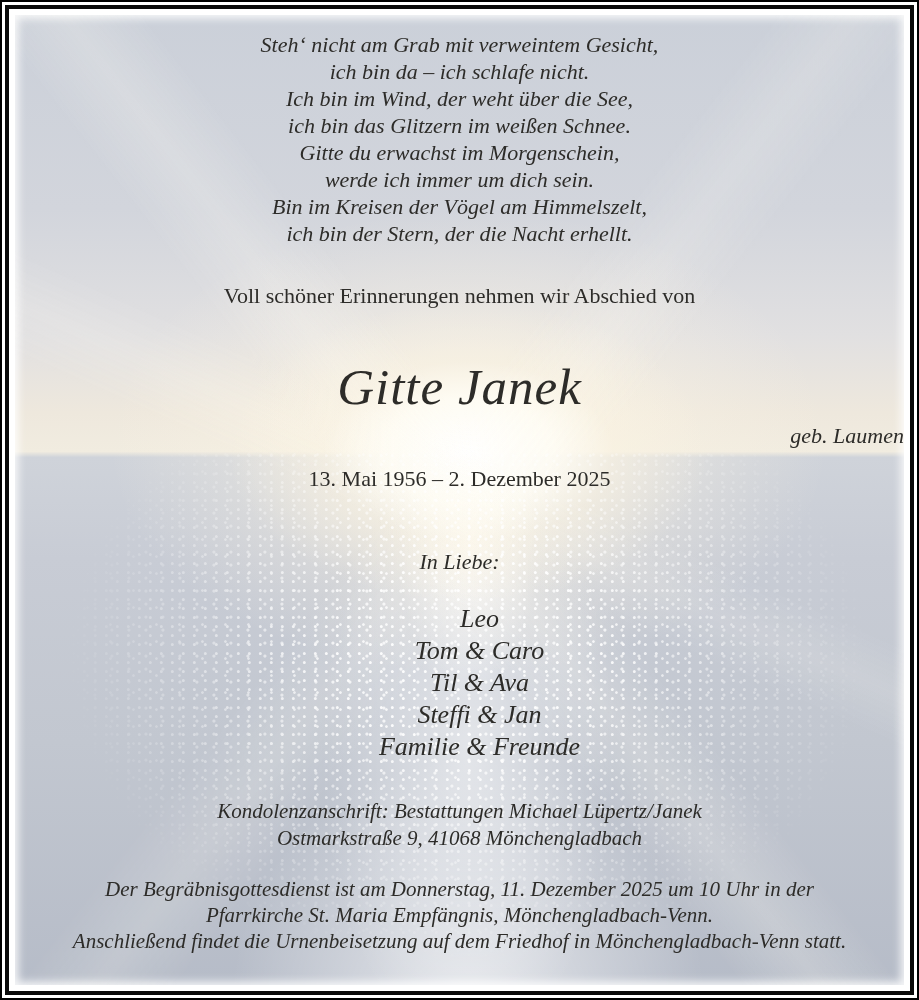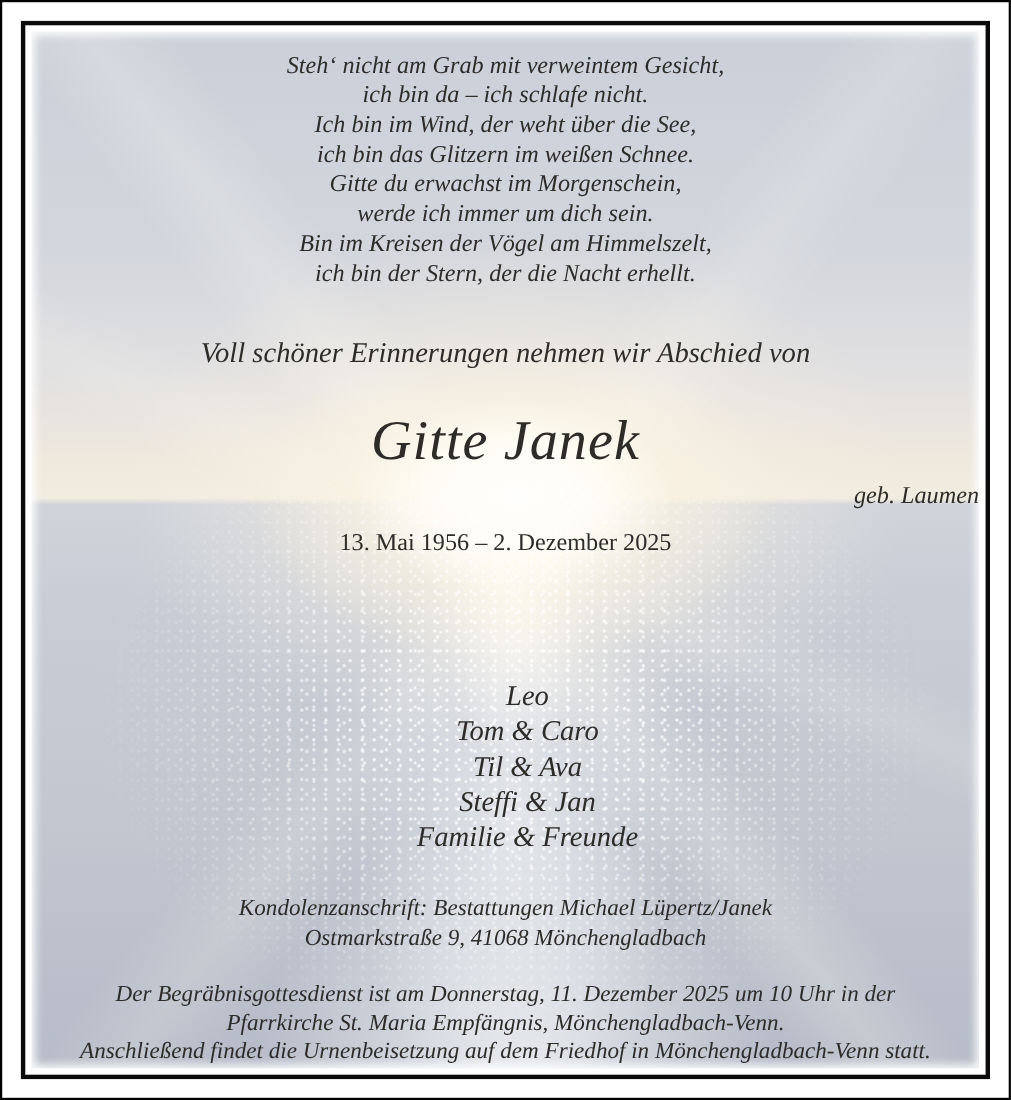--- a/index.html
+++ b/index.html
@@ -11,21 +11,21 @@
     height: 1000px;
     background: #ffffff;
     font-family: "Liberation Serif", "DejaVu Serif", serif;
   }
 
   
   .frame-outer {
     position: absolute;
     inset: 0;
     border: 2px solid #000000;
-    padding: 17px;
+    padding: 3px;
     background: #ffffff;
   }
   .frame-inner {
     width: 100%;
     height: 100%;
     border: 4px solid #0a0a0a;
     padding: 6px;
     background: #ffffff;
   }
 
@@ -85,21 +85,21 @@
             mask-image: radial-gradient(ellipse 58% 75% at 51% 38%, #000 25%, transparent 78%);
   }
 
   
   .content { position: absolute; inset: 0; color: #2d2c29; text-align: center; }
   .content .line { display: block; white-space: nowrap; }
 
   .block { position: absolute; left: 0; right: 0; }
 
   .poem        { top: 16px;  font-size: 22px; line-height: 27px; font-style: italic; }
-  .intro       { top: 278px; font-size: 26px; line-height: 27px; font-style: italic; }
+  .intro       { top: 267px; font-size: 22px; line-height: 27px; }
   .deceased    { top: 331px; font-size: 51px; line-height: 58px; font-style: italic; letter-spacing: 1px; margin-top: 12px; }
   .birth-name  { top: 407px; font-size: 22px; line-height: 27px; font-style: italic; text-align: right; }
   .life-dates  { top: 450px; font-size: 22px; line-height: 27px; }
   .in-liebe    { top: 533px; font-size: 22px; line-height: 27px; font-style: italic; }
   .mourners    { top: 588px; font-size: 26px; line-height: 32px; font-style: italic; margin-left: 40px; }
   .condolence  { top: 783px; font-size: 21px; line-height: 27px; font-style: italic; }
   .service     { top: 861px; font-size: 21px; line-height: 26px; font-style: italic; }
 </style>
 </head>
 <body>
@@ -133,20 +133,23 @@
           </div>
 
           <div class="block birth-name">
             <span class="line">geb. Laumen</span>
           </div>
 
           <div class="block life-dates">
             <span class="line">13. Mai 1956 – 2. Dezember 2025</span>
           </div>
 
+          <div class="block in-liebe">
+            <span class="line">In Liebe:</span>
+          </div>
 
           <div class="block mourners">
             <span class="line">Leo</span>
             <span class="line">Tom &amp; Caro</span>
             <span class="line">Til &amp; Ava</span>
             <span class="line">Steffi &amp; Jan</span>
             <span class="line">Familie &amp; Freunde</span>
           </div>
 
           <div class="block condolence">

